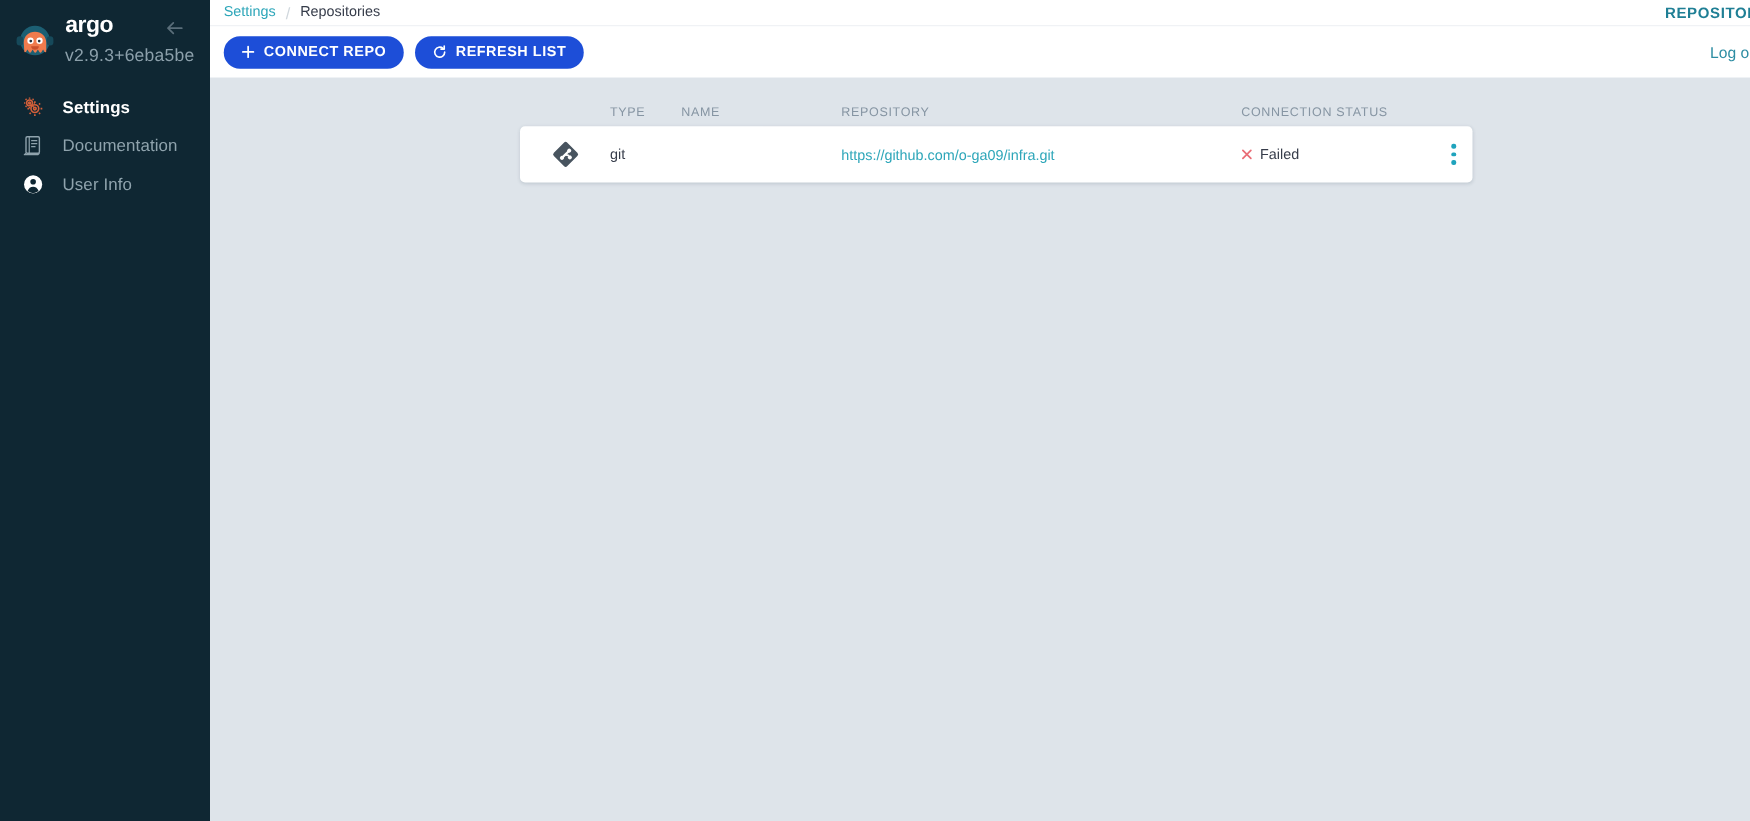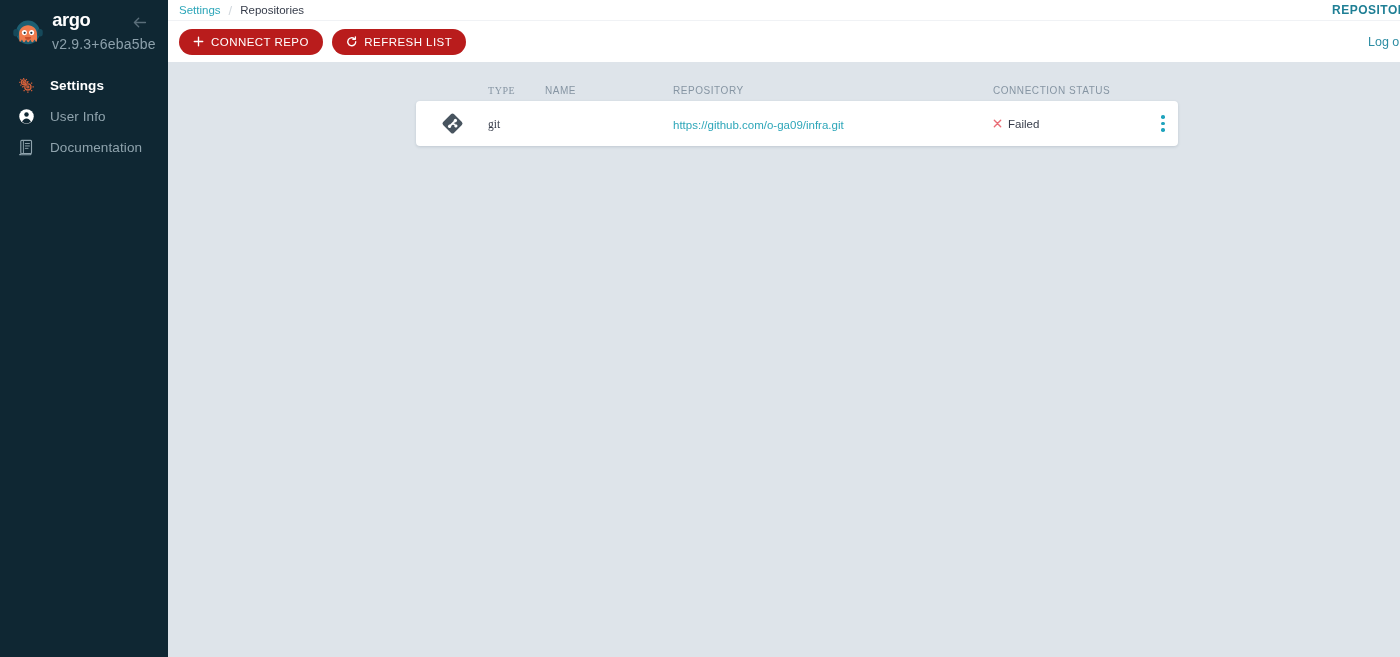--- a/index.html
+++ b/index.html
@@ -99,24 +99,24 @@
     border-top: 1px solid #f0f2f5;
     display: flex; align-items: center;
     padding-left: 11px;
     position: relative;
   }
   .btn {
     display: inline-flex; align-items: center;
     height: 26px;
     padding: 0 14px;
     border-radius: 13px;
-    background: #b91c1c;
+    background: #1d4ed8;
     color: #ffffff;
     font-size: 11.5px;
-    font-weight: normal;
+    font-weight: bold;
     letter-spacing: .45px;
     border: none;
     cursor: pointer;
     white-space: nowrap;
     font-family: "Liberation Sans", sans-serif;
     justify-content: space-between;
   }
   .btn + .btn { margin-left: 9px; }
   .btn-ico { display: inline-flex; align-items: center; margin-right: 7px; }
   .logout {
@@ -138,21 +138,21 @@
     width: 762px;
   }
   .thead {
     display: flex; align-items: center;
     height: 22px;
     font-size: 10px;
     color: #8695a3;
     letter-spacing: .55px;
   }
   .col-icon  { width: 72px; flex: 0 0 72px; }
-  .col-type  { width: 57px; flex: 0 0 57px; font-family: Liberation Serif, serif; }
+  .col-type  { width: 57px; flex: 0 0 57px; }
   .col-name  { width: 128px; flex: 0 0 128px; }
   .col-repo  { width: 320px; flex: 0 0 320px; }
   .col-conn  { width: 155px; flex: 0 0 155px; }
   .col-menu  { width: 30px; flex: 0 0 30px; }
 
   .row {
     display: flex; align-items: center;
     height: 45px;
     background: #ffffff;
     border-radius: 4px;
@@ -237,38 +237,38 @@
               <path d="M7.7 3.4V2.2M7.7 12.4v-1.2M11.6 7.3h1.2M2.6 7.3h1.2M10.5 4.5l.9-.9M4 11l.9-.9M10.5 10.1l.9.9M4 3.6l.9.9"></path>
             </g>
           </svg>
         </span>
         <span class="nav-label">Settings</span>
       </div>
 
       <div class="nav-item">
         <span class="nav-icon">
           <svg viewBox="0 0 22 22" width="19" height="19">
-            <circle cx="11" cy="11" r="8.4" fill="#ffffff"></circle>
-            <circle cx="11" cy="8.6" r="2.6" fill="#0f2733"></circle>
-            <path d="M5.9 17.2c.9-2.6 2.8-4 5.1-4s4.2 1.4 5.1 4a8.4 8.4 0 0 1-10.2 0z" fill="#0f2733"></path>
-          </svg>
-        </span>
-        <span class="nav-label">User Info</span>
-      </div>
-
-      <div class="nav-item">
-        <span class="nav-icon">
-          <svg viewBox="0 0 22 22" width="19" height="19">
             <rect x="4.4" y="2.8" width="12.4" height="15.2" rx="1.1" fill="none" stroke="#8fa3ad" stroke-width="1.3"></rect>
             <path d="M7.4 2.8v15.2" fill="none" stroke="#8fa3ad" stroke-width="1.1"></path>
             <path d="M9.6 6.4h4.8M9.6 9.2h4.8M9.6 12h3.2" fill="none" stroke="#8fa3ad" stroke-width="1.1" stroke-linecap="round"></path>
             <path d="M4.4 18 2.9 19.4h12.4L16.8 18" fill="none" stroke="#8fa3ad" stroke-width="1.2" stroke-linejoin="round"></path>
           </svg>
         </span>
         <span class="nav-label">Documentation</span>
+      </div>
+
+      <div class="nav-item">
+        <span class="nav-icon">
+          <svg viewBox="0 0 22 22" width="19" height="19">
+            <circle cx="11" cy="11" r="8.4" fill="#ffffff"></circle>
+            <circle cx="11" cy="8.6" r="2.6" fill="#0f2733"></circle>
+            <path d="M5.9 17.2c.9-2.6 2.8-4 5.1-4s4.2 1.4 5.1 4a8.4 8.4 0 0 1-10.2 0z" fill="#0f2733"></path>
+          </svg>
+        </span>
+        <span class="nav-label">User Info</span>
       </div>
 
     </div>
   </div>
 
   <div class="main">
 
     <div class="titlebar">
       <div class="breadcrumb">
         <span class="crumb-link">Settings</span>

